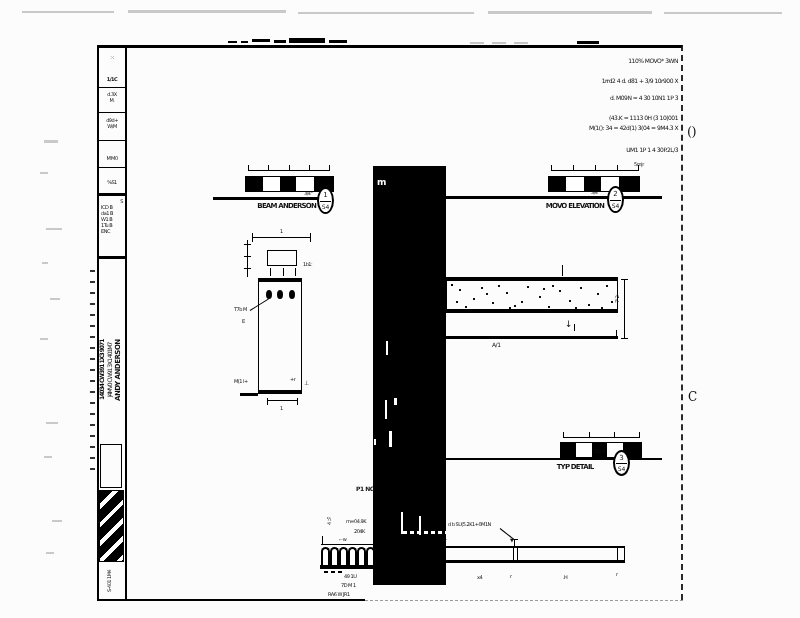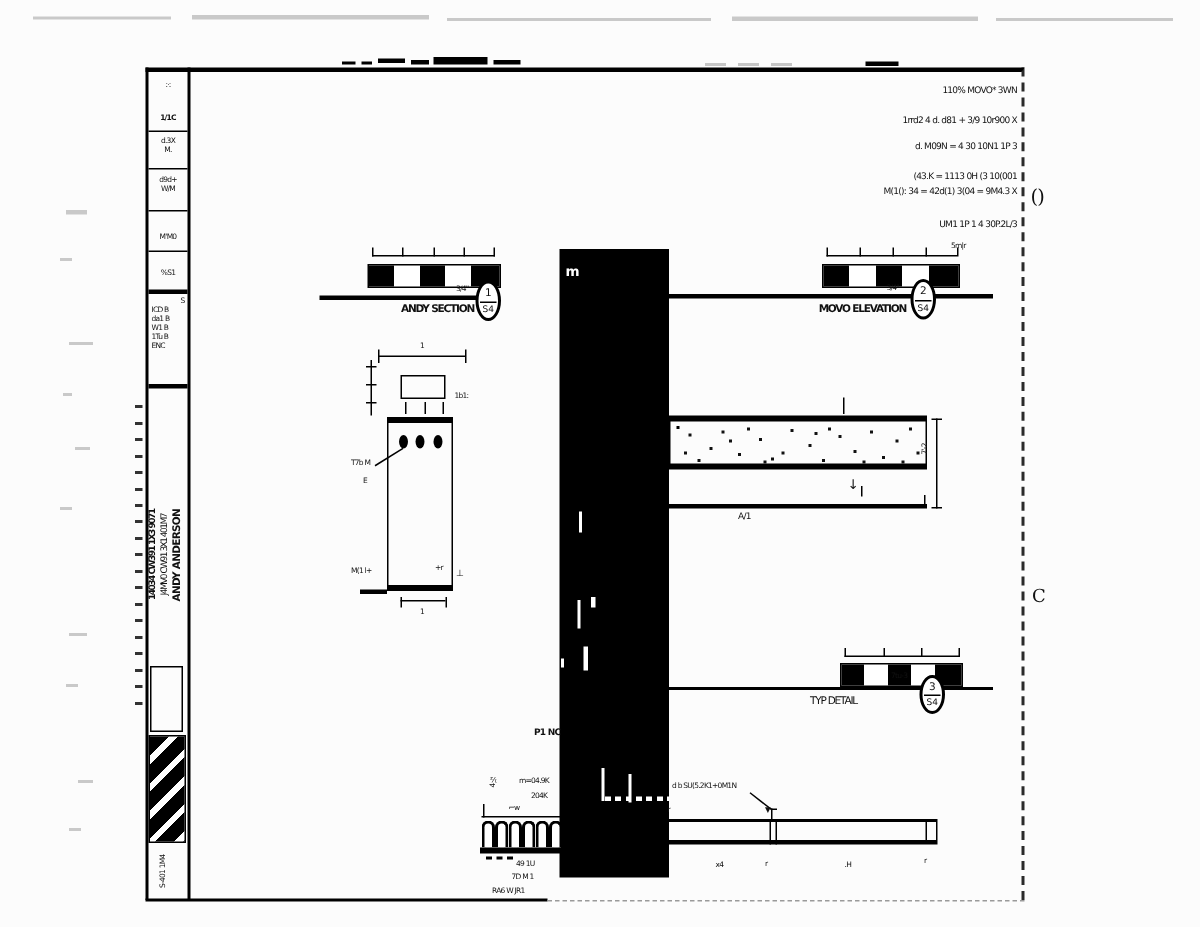--- a/index.html
+++ b/index.html
@@ -113,21 +113,21 @@
 
 <div class="a" style="left:248px;top:170px;width:82px;border-top:1px solid #000;"></div>
 <div class="a k" style="left:248px;top:165px;width:1px;height:6px;"></div>
 <div class="a k" style="left:268px;top:165px;width:1px;height:6px;"></div>
 <div class="a k" style="left:289px;top:165px;width:1px;height:6px;"></div>
 <div class="a k" style="left:309px;top:165px;width:1px;height:6px;"></div>
 <div class="a k" style="left:329px;top:165px;width:1px;height:6px;"></div>
 <div class="a blocks" style="left:245px;top:176px;width:87px;height:14px;"></div>
 <div class="a t" style="left:304px;top:190px;font-size:5px;">3/4"</div>
 <div class="a k" style="left:213px;top:197px;width:120px;height:3px;"></div>
-<div class="a t" style="left:236px;top:202px;width:80px;text-align:right;font-size:7px;font-weight:bold;letter-spacing:-0.8px;">ANDY SECTION</div>
+<div class="a t" style="left:236px;top:202px;width:80px;text-align:right;font-size:7px;font-weight:bold;letter-spacing:-0.8px;">BEAM ANDERSON</div>
 <div class="a bub" style="left:317px;top:187px;width:17px;height:27px;">
   <div class="mid"></div>
   <div class="tt">1</div>
   <div class="bb">S4</div>
 </div>
 
 <div class="a t" style="left:634px;top:161px;font-size:5px;">5m|r</div>
 <div class="a" style="left:551px;top:170px;width:87px;border-top:1px solid #000;"></div>
 <div class="a k" style="left:551px;top:165px;width:1px;height:6px;"></div>
 <div class="a k" style="left:573px;top:165px;width:1px;height:6px;"></div>
@@ -200,21 +200,21 @@
 <div class="a k" style="left:574px;top:324px;width:1px;height:7px;"></div>
 
 <div class="a" style="left:563px;top:437px;width:77px;border-top:1px solid #000;"></div>
 <div class="a k" style="left:563px;top:432px;width:1px;height:6px;"></div>
 <div class="a k" style="left:589px;top:432px;width:1px;height:6px;"></div>
 <div class="a k" style="left:614px;top:432px;width:1px;height:6px;"></div>
 <div class="a k" style="left:639px;top:432px;width:1px;height:6px;"></div>
 <div class="a blocks" style="left:560px;top:442px;width:80px;height:14px;"></div>
 <div class="a t" style="left:594px;top:448px;font-size:5px;">7tu-3</div>
 <div class="a k" style="left:446px;top:458px;width:216px;height:2px;"></div>
-<div class="a t" style="left:540px;top:463px;width:70px;text-align:left;font-size:7px;font-weight:normal;letter-spacing:-0.8px;">TYP DETAIL</div>
+<div class="a t" style="left:540px;top:463px;width:70px;text-align:center;font-size:7px;font-weight:bold;letter-spacing:-0.8px;">TYP DETAIL</div>
 <div class="a bub" style="left:613px;top:450px;width:17px;height:26px;">
   <div class="mid"></div>
   <div class="tt">3</div>
   <div class="bb">S4</div>
 </div>
 
 <div class="a t" style="left:356px;top:485px;font-size:6px;font-weight:bold;">P1 NC</div>
 <div class="a t" style="left:346px;top:518px;font-size:5px;">m=04.9K</div>
 <div class="a t" style="left:354px;top:528px;font-size:5px;">204K</div>
 <div class="a vt t" style="left:326px;top:510px;height:22px;width:8px;font-size:5px;">4½</div>

